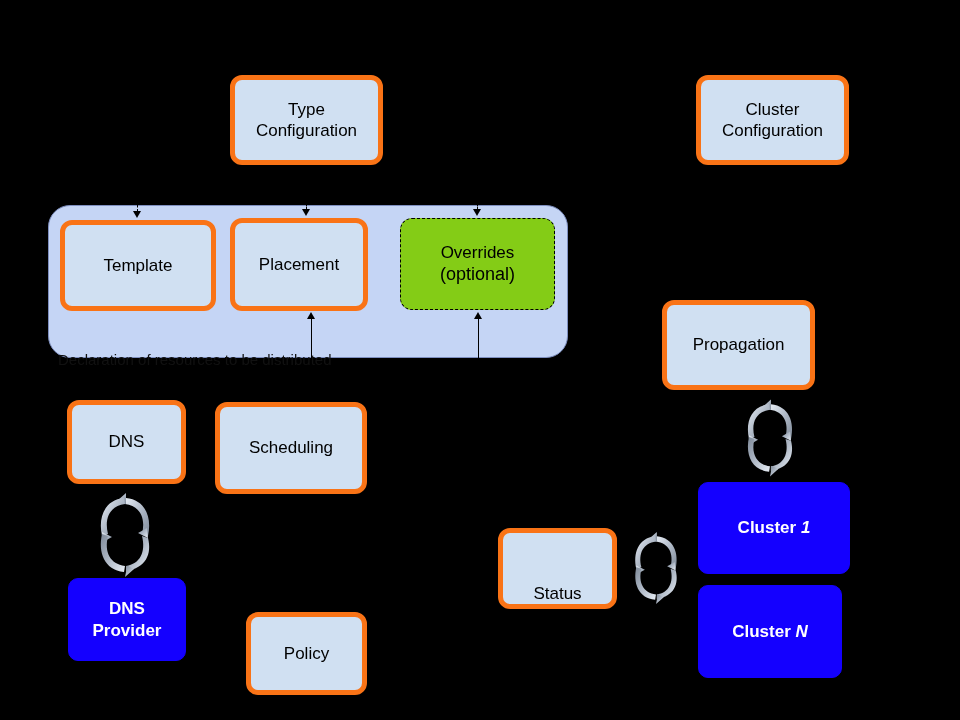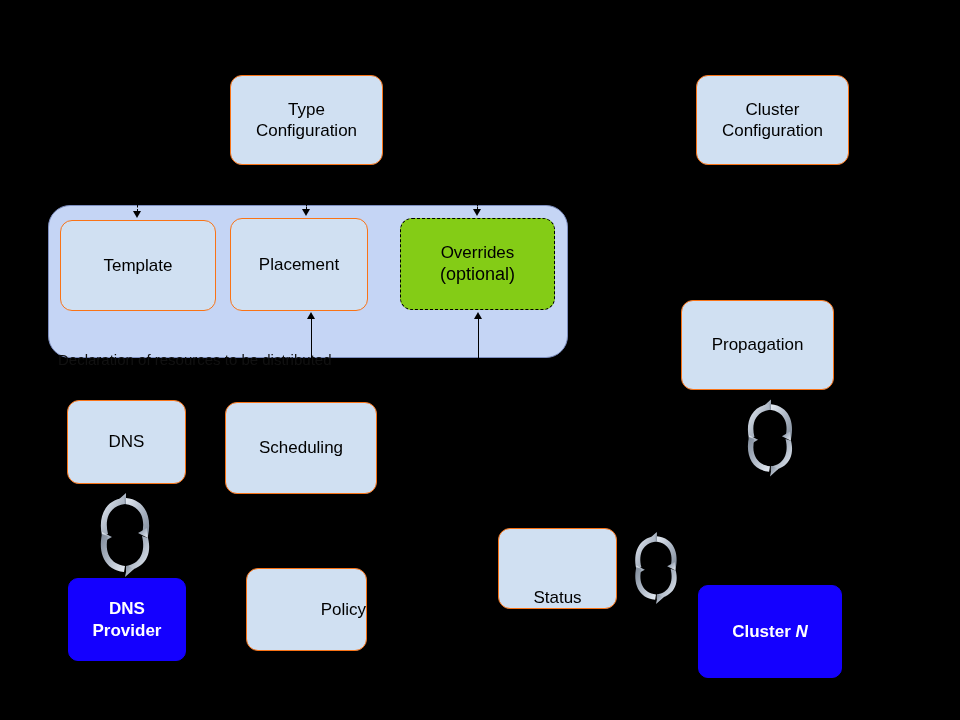--- a/index.html
+++ b/index.html
@@ -4,21 +4,21 @@
 <style>
   html,body{margin:0;padding:0;background:#000;}
   body{width:960px;height:720px;position:relative;overflow:hidden;
        font-family:"Liberation Sans","DejaVu Sans",sans-serif;}
   .stage{position:absolute;inset:0;width:960px;height:720px;background:#000;}
 
   
   .box{position:absolute;box-sizing:border-box;display:flex;align-items:center;
        justify-content:center;text-align:center;border-radius:12px;
        background:#d0e0f2;color:#000;font-size:17px;line-height:1.25;
-       border:1px solid #f97316;}
+       border:5px solid #f97316;}
   .box.dashed{border:1px dashed #000;background:#84cc16;}
   .box.cluster{background:#1400ff;color:#fff;font-weight:bold;border:1px solid #1400ff;
                border-radius:10px;}
   .box .sub{display:block;font-size:18px;}
 
   
   .panel{position:absolute;box-sizing:border-box;background:#c5d5f5;
          border-radius:22px;border:1px solid #7e8fc0;}
   .panel-caption{position:absolute;font-size:15px;color:#111;white-space:nowrap;margin-top:19px;}
 
@@ -118,29 +118,29 @@
     </svg>
   </div>
 
   <div class="box cluster" style="left:68px;top:578px;width:118px;height:83px;font-size:17px;">
     <span>
       <span>DNS</span><br>
       <span>Provider</span>
     </span>
   </div>
 
-  <div class="box" style="left:225px;top:402px;width:152px;height:92px;text-align:right;">
+  <div class="box" style="left:215px;top:402px;width:152px;height:92px;text-align:right;">
     <span>Scheduling</span>
   </div>
 
-  <div class="box" style="left:246px;top:568px;width:121px;height:83px;justify-content:flex-end;">
+  <div class="box" style="left:246px;top:612px;width:121px;height:83px;">
     <span>Policy</span>
   </div>
 
-  <div class="box" style="left:681px;top:300px;width:153px;height:90px;">
+  <div class="box" style="left:662px;top:300px;width:153px;height:90px;">
     <span>Propagation</span>
   </div>
 
   <div class="sync" style="left:738px;top:395px;">
     <svg width="64" height="86" viewBox="0 0 70 86">
       <path d="M36 6 C56 8 62 26 58 44 L52 42 C56 26 50 14 35 12 Z" fill="url(#g1)"></path>
       <path d="M36 6 L36 12 L34 12 L27 9 L36 1 Z" fill="url(#g1)"></path>
       <path d="M34 6 C14 8 8 26 12 44 L18 42 C14 26 20 14 35 12 Z" fill="url(#g1)"></path>
       <path d="M12 40 L22 45 L13 50 Z" fill="url(#g1)"></path>
       <path d="M34 80 C14 78 8 60 12 42 L18 44 C14 60 20 72 35 74 Z" fill="url(#g2)"></path>
@@ -160,18 +160,21 @@
       <path d="M36 6 L36 12 L34 12 L27 9 L36 1 Z" fill="url(#g1)"></path>
       <path d="M34 6 C14 8 8 26 12 44 L18 42 C14 26 20 14 35 12 Z" fill="url(#g1)"></path>
       <path d="M12 40 L22 45 L13 50 Z" fill="url(#g1)"></path>
       <path d="M34 80 C14 78 8 60 12 42 L18 44 C14 60 20 72 35 74 Z" fill="url(#g2)"></path>
       <path d="M58 46 C62 62 56 76 36 79 L36 74 C50 72 56 60 52 44 Z" fill="url(#g2)"></path>
       <path d="M58 46 L48 41 L57 36 Z" fill="url(#g2)"></path>
       <path d="M36 80 L36 74 L38 74 L44 77 L35 85 Z" fill="url(#g2)"></path>
     </svg>
   </div>
 
+  <div class="box cluster" style="left:698px;top:482px;width:152px;height:92px;">
+    <span><span>Cluster </span><span style="font-style:italic">1</span></span>
+  </div>
 
   <div class="box cluster" style="left:698px;top:585px;width:144px;height:93px;">
     <span><span>Cluster </span><span style="font-style:italic">N</span></span>
   </div>
 
 </div>
 
 </body></html>

